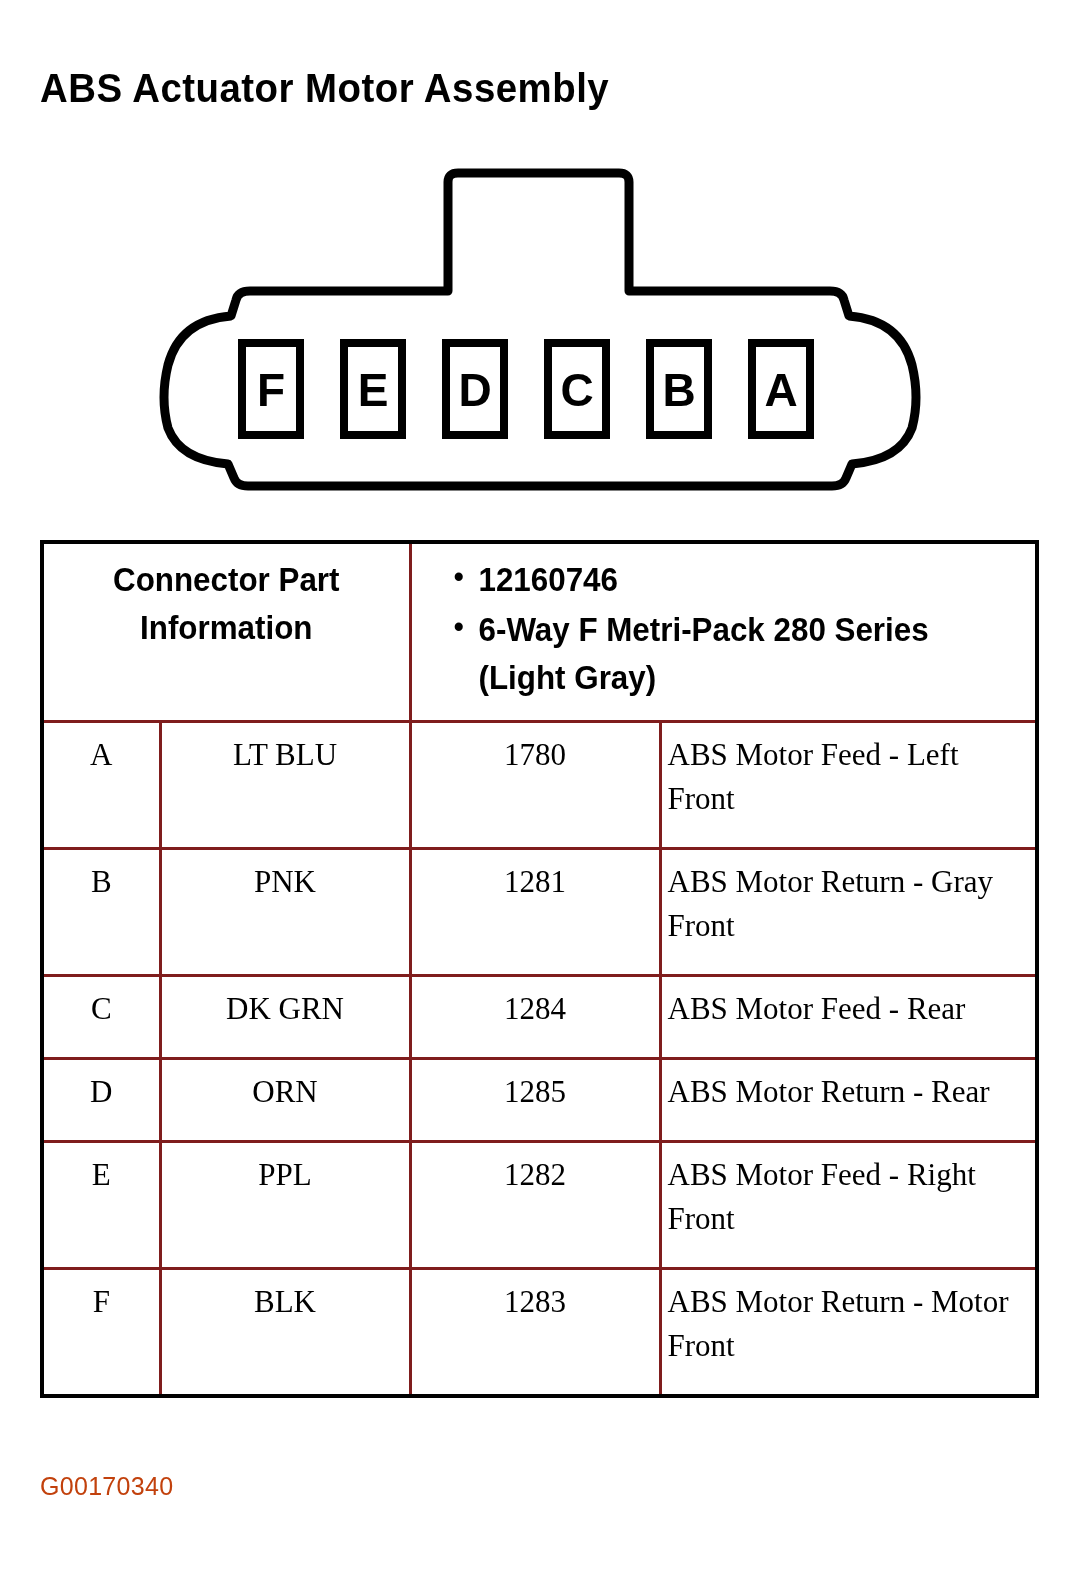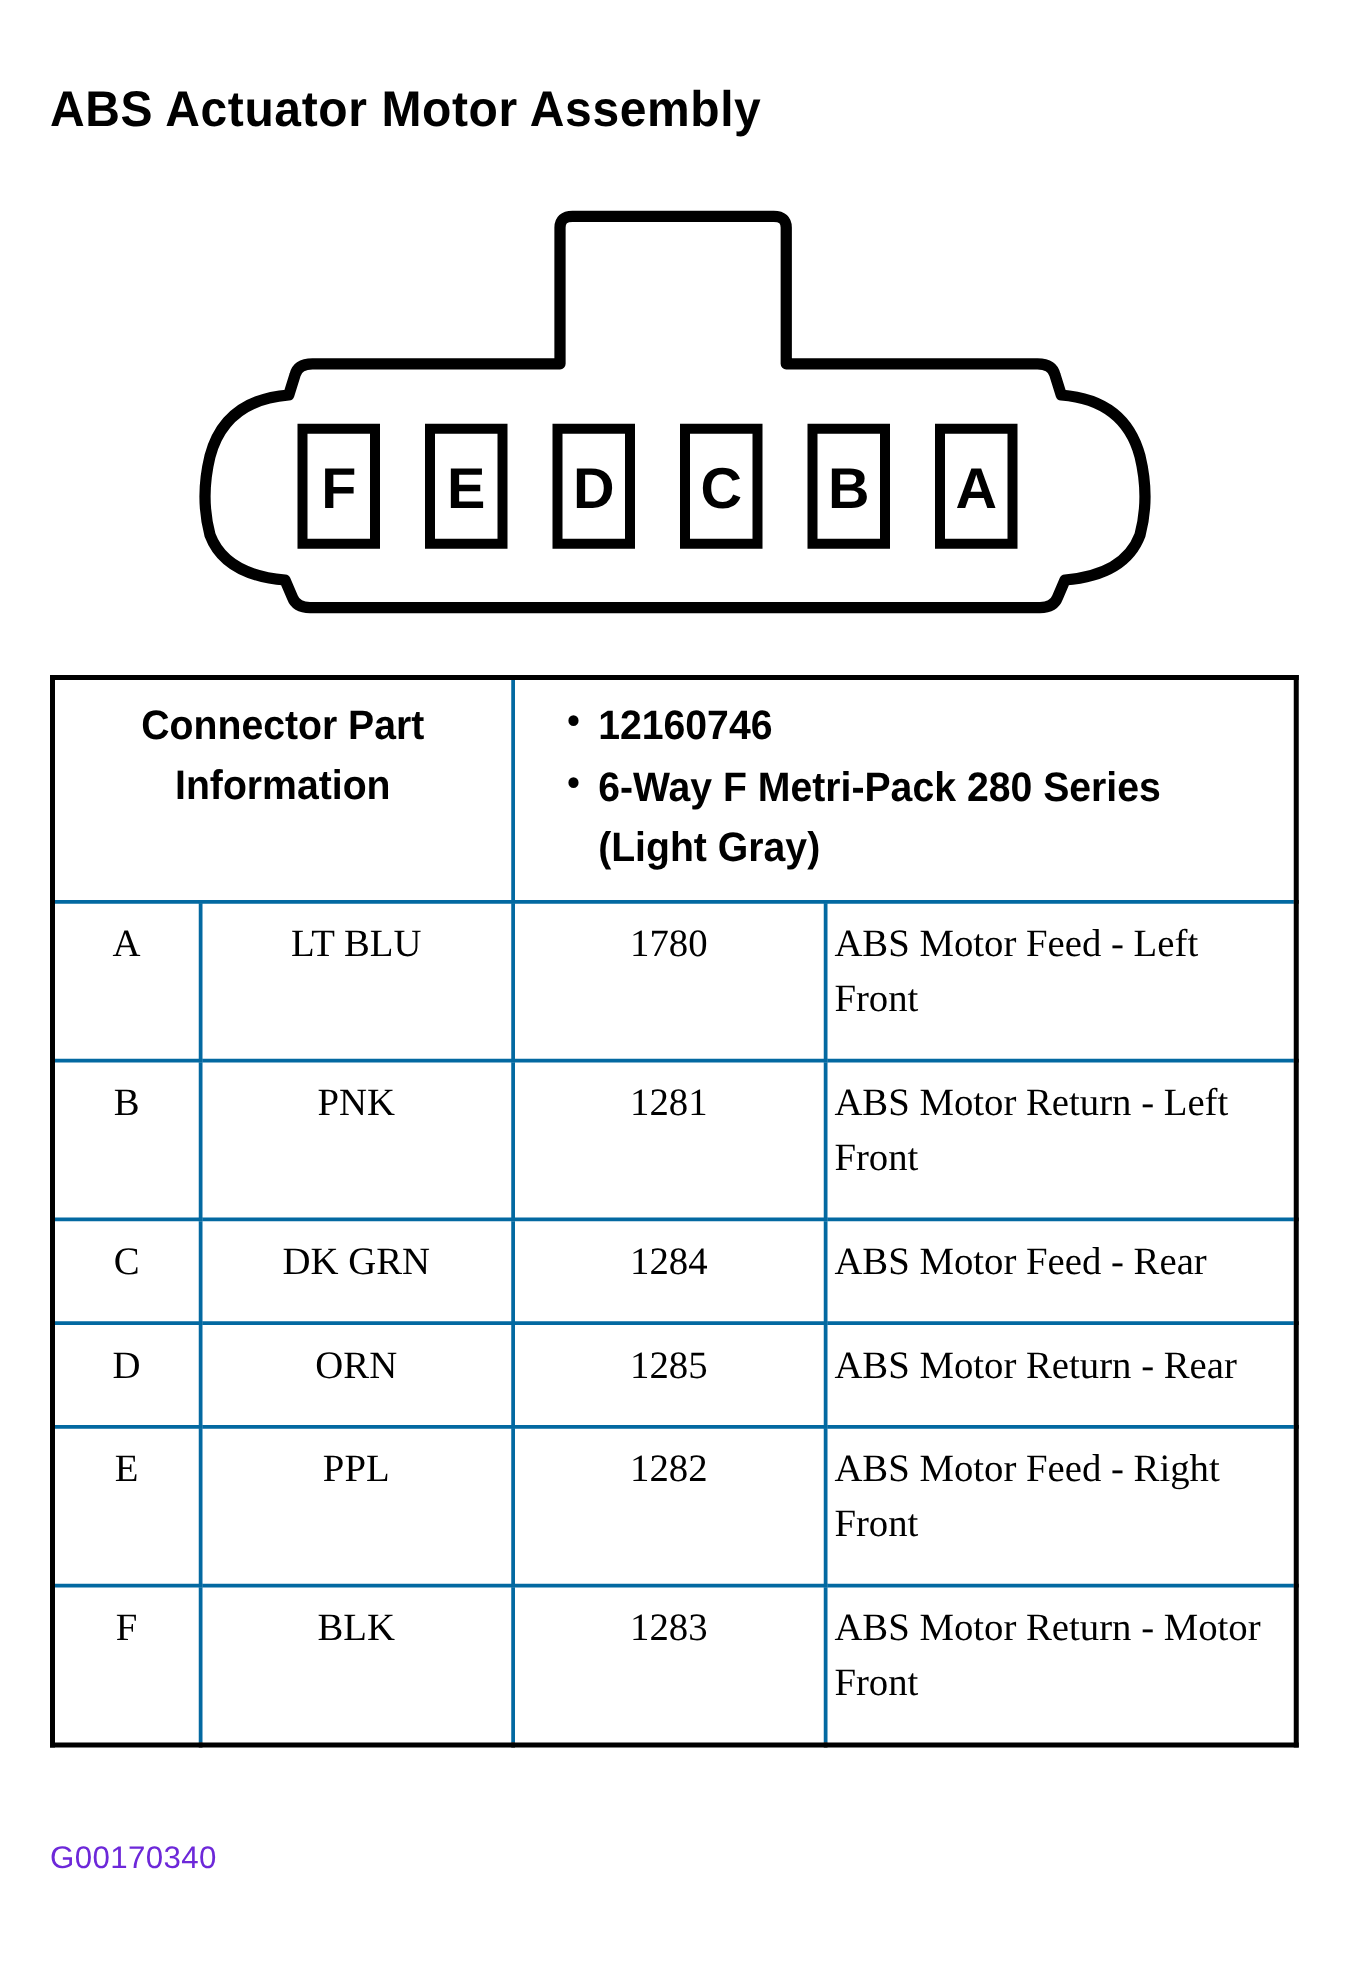--- a/index.html
+++ b/index.html
@@ -52,21 +52,21 @@
   .pin-table {
     position: absolute;
     left: 40px;
     top: 540px;
     width: 995px;
     border-collapse: collapse;
     table-layout: fixed;
     border: 4px solid #000;
   }
   .pin-table td {
-    border: 3px solid #0369a1;
+    border: 3px solid #7f1d1d;
     padding: 0;
     vertical-align: top;
   }
   .col-pin      { width: 118px; }
   .col-wire     { width: 250px; }
   .col-circuit  { width: 250px; }
   .col-function { width: 377px; }
 
   
   .cpi-label {
@@ -128,21 +128,21 @@
   .cell.left   { text-align: left; padding-right: 8px; }
 
   
   .figure-id {
     position: absolute;
     left: 40px;
     top: 1472px;
     font-family: "Liberation Sans", "DejaVu Sans", sans-serif;
     font-size: 25px;
     letter-spacing: 0.3px;
-    color: #6d28d9;
+    color: #c2410c;
   }
 </style>
 </head>
 <body>
 
 <div class="page-title">ABS Actuator Motor Assembly</div>
 
 <div class="connector-figure">
   <svg width="820" height="340" viewBox="0 0 820 340">
 
@@ -232,21 +232,21 @@
       <td>
           <div class="cell center">B</div>
         </td>
       <td>
           <div class="cell center">PNK</div>
         </td>
       <td>
           <div class="cell center">1281</div>
         </td>
       <td>
-          <div class="cell left">ABS Motor Return - Left Front</div>
+          <div class="cell left">ABS Motor Return - Gray Front</div>
         </td>
     </tr>
     <tr>
       <td>
           <div class="cell center">C</div>
         </td>
       <td>
           <div class="cell center">DK GRN</div>
         </td>
       <td>

